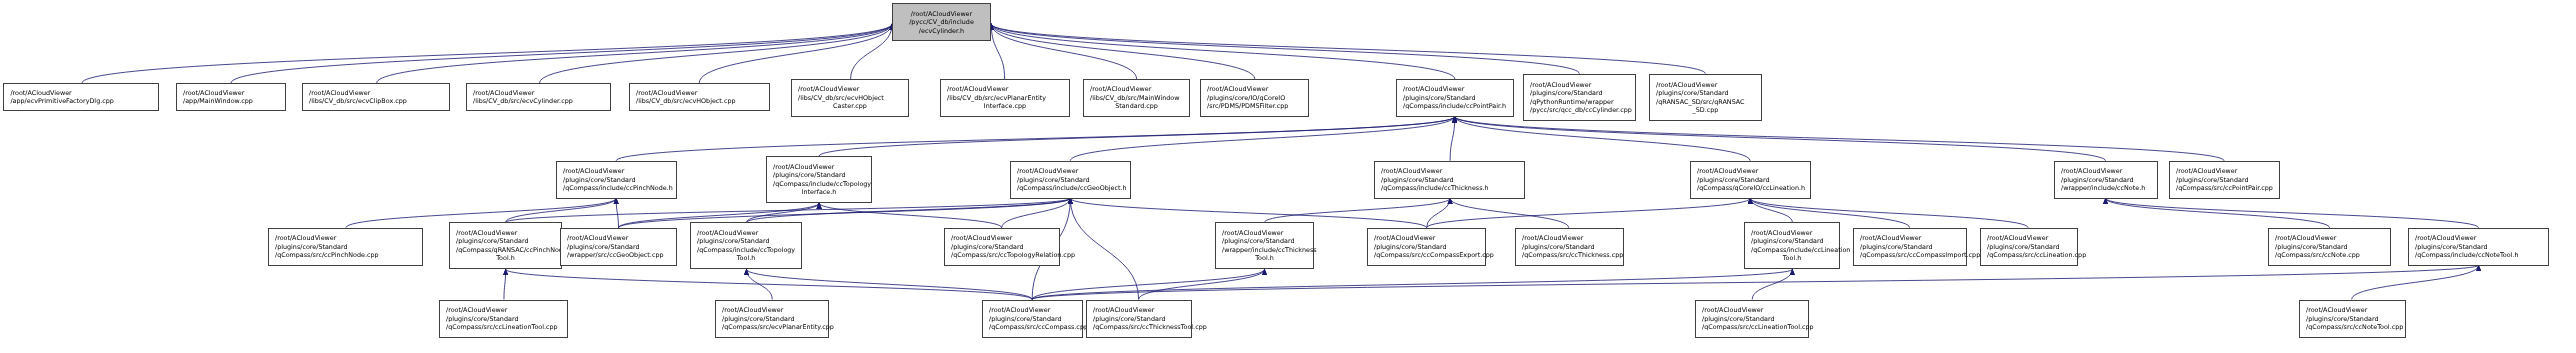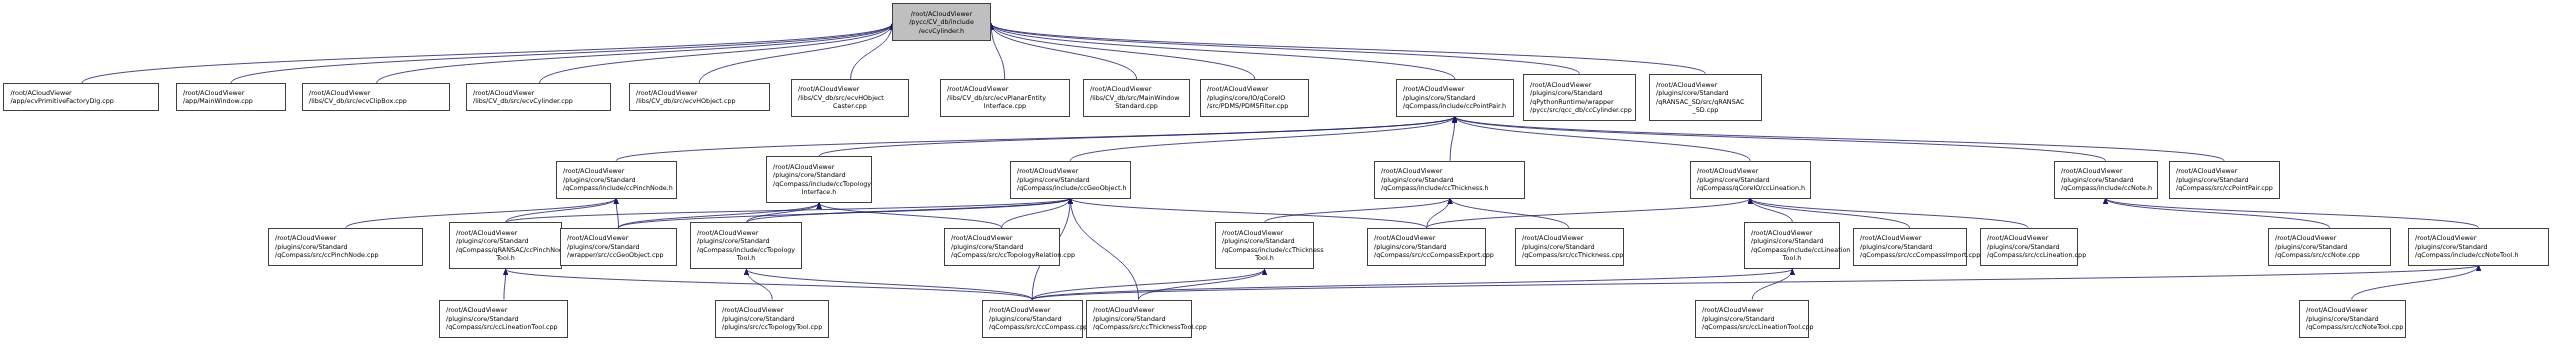--- a/index.html
+++ b/index.html
@@ -167,21 +167,21 @@
       <span class="line">/qCompass/include/ccThickness.h</span>
     </div>
     <div class="node" style="left: 1690px; top: 161px; width: 121px; height: 38px;">
       <span class="line">/root/ACloudViewer</span>
       <span class="line">/plugins/core/Standard</span>
       <span class="line">/qCompass/qCoreIO/ccLineation.h</span>
     </div>
     <div class="node" style="left: 2054px; top: 161px; width: 104px; height: 38px;">
       <span class="line">/root/ACloudViewer</span>
       <span class="line">/plugins/core/Standard</span>
-      <span class="line">/qCompass/include/ccNote.h</span>
+      <span class="line">/wrapper/include/ccNote.h</span>
     </div>
     <div class="node" style="left: 2169px; top: 161px; width: 111px; height: 38px;">
       <span class="line">/root/ACloudViewer</span>
       <span class="line">/plugins/core/Standard</span>
       <span class="line">/qCompass/src/ccPointPair.cpp</span>
     </div>
     <div class="node" style="left: 268px; top: 228px; width: 155px; height: 38px;">
       <span class="line">/root/ACloudViewer</span>
       <span class="line">/plugins/core/Standard</span>
       <span class="line">/qCompass/src/ccPinchNode.cpp</span>
@@ -204,21 +204,21 @@
       <span class="line center">Tool.h</span>
     </div>
     <div class="node" style="left: 944px; top: 228px; width: 116px; height: 38px;">
       <span class="line">/root/ACloudViewer</span>
       <span class="line">/plugins/core/Standard</span>
       <span class="line">/qCompass/src/ccTopologyRelation.cpp</span>
     </div>
     <div class="node" style="left: 1215px; top: 222px; width: 99px; height: 47px;">
       <span class="line">/root/ACloudViewer</span>
       <span class="line">/plugins/core/Standard</span>
-      <span class="line">/qCompass/include/ccThickness</span>
+      <span class="line">/wrapper/include/ccThickness</span>
       <span class="line center">Tool.h</span>
     </div>
     <div class="node" style="left: 1367px; top: 228px; width: 119px; height: 38px;">
       <span class="line">/root/ACloudViewer</span>
       <span class="line">/plugins/core/Standard</span>
       <span class="line">/qCompass/src/ccCompassExport.cpp</span>
     </div>
     <div class="node" style="left: 1515px; top: 228px; width: 109px; height: 38px;">
       <span class="line">/root/ACloudViewer</span>
       <span class="line">/plugins/core/Standard</span>
@@ -251,21 +251,21 @@
       <span class="line">/qCompass/include/ccNoteTool.h</span>
     </div>
     <div class="node" style="left: 439px; top: 300px; width: 129px; height: 38px;">
       <span class="line">/root/ACloudViewer</span>
       <span class="line">/plugins/core/Standard</span>
       <span class="line">/qCompass/src/ccLineationTool.cpp</span>
     </div>
     <div class="node" style="left: 715px; top: 300px; width: 114px; height: 38px;">
       <span class="line">/root/ACloudViewer</span>
       <span class="line">/plugins/core/Standard</span>
-      <span class="line">/plugins/src/ccTopologyTool.cpp</span>
+      <span class="line">/qCompass/src/ecvPlanarEntity.cpp</span>
     </div>
     <div class="node" style="left: 982px; top: 300px; width: 101px; height: 38px;">
       <span class="line">/root/ACloudViewer</span>
       <span class="line">/plugins/core/Standard</span>
       <span class="line">/qCompass/src/ccCompass.cpp</span>
     </div>
     <div class="node" style="left: 1086px; top: 300px; width: 106px; height: 38px;">
       <span class="line">/root/ACloudViewer</span>
       <span class="line">/plugins/core/Standard</span>
       <span class="line">/qCompass/src/ccThicknessTool.cpp</span>

